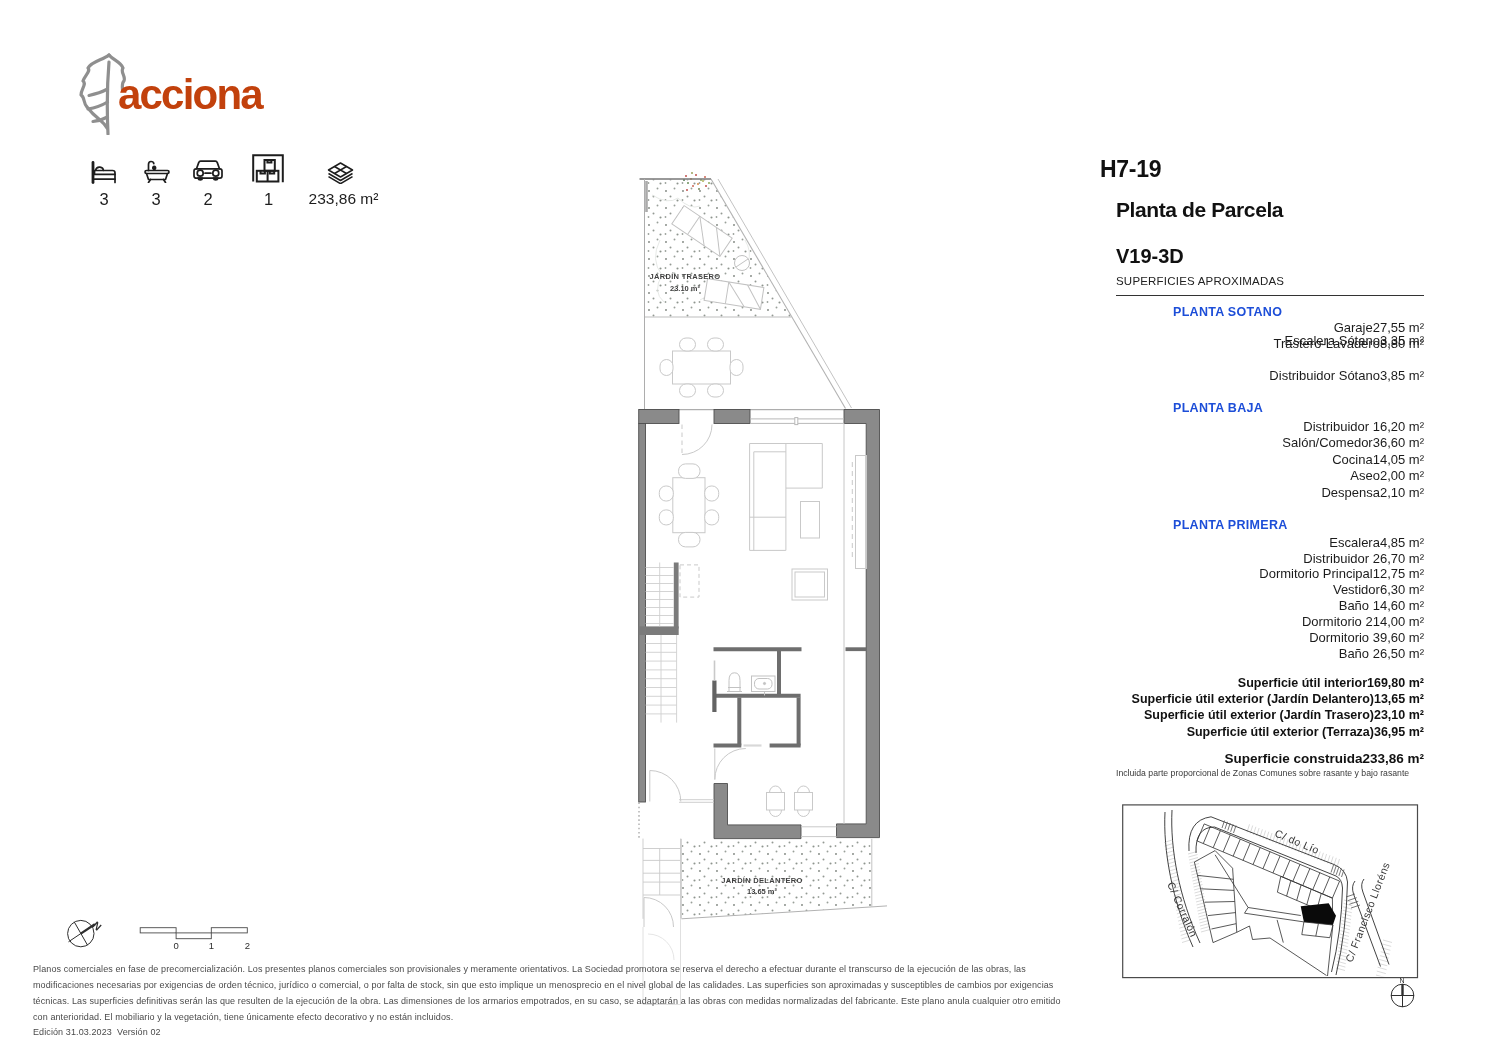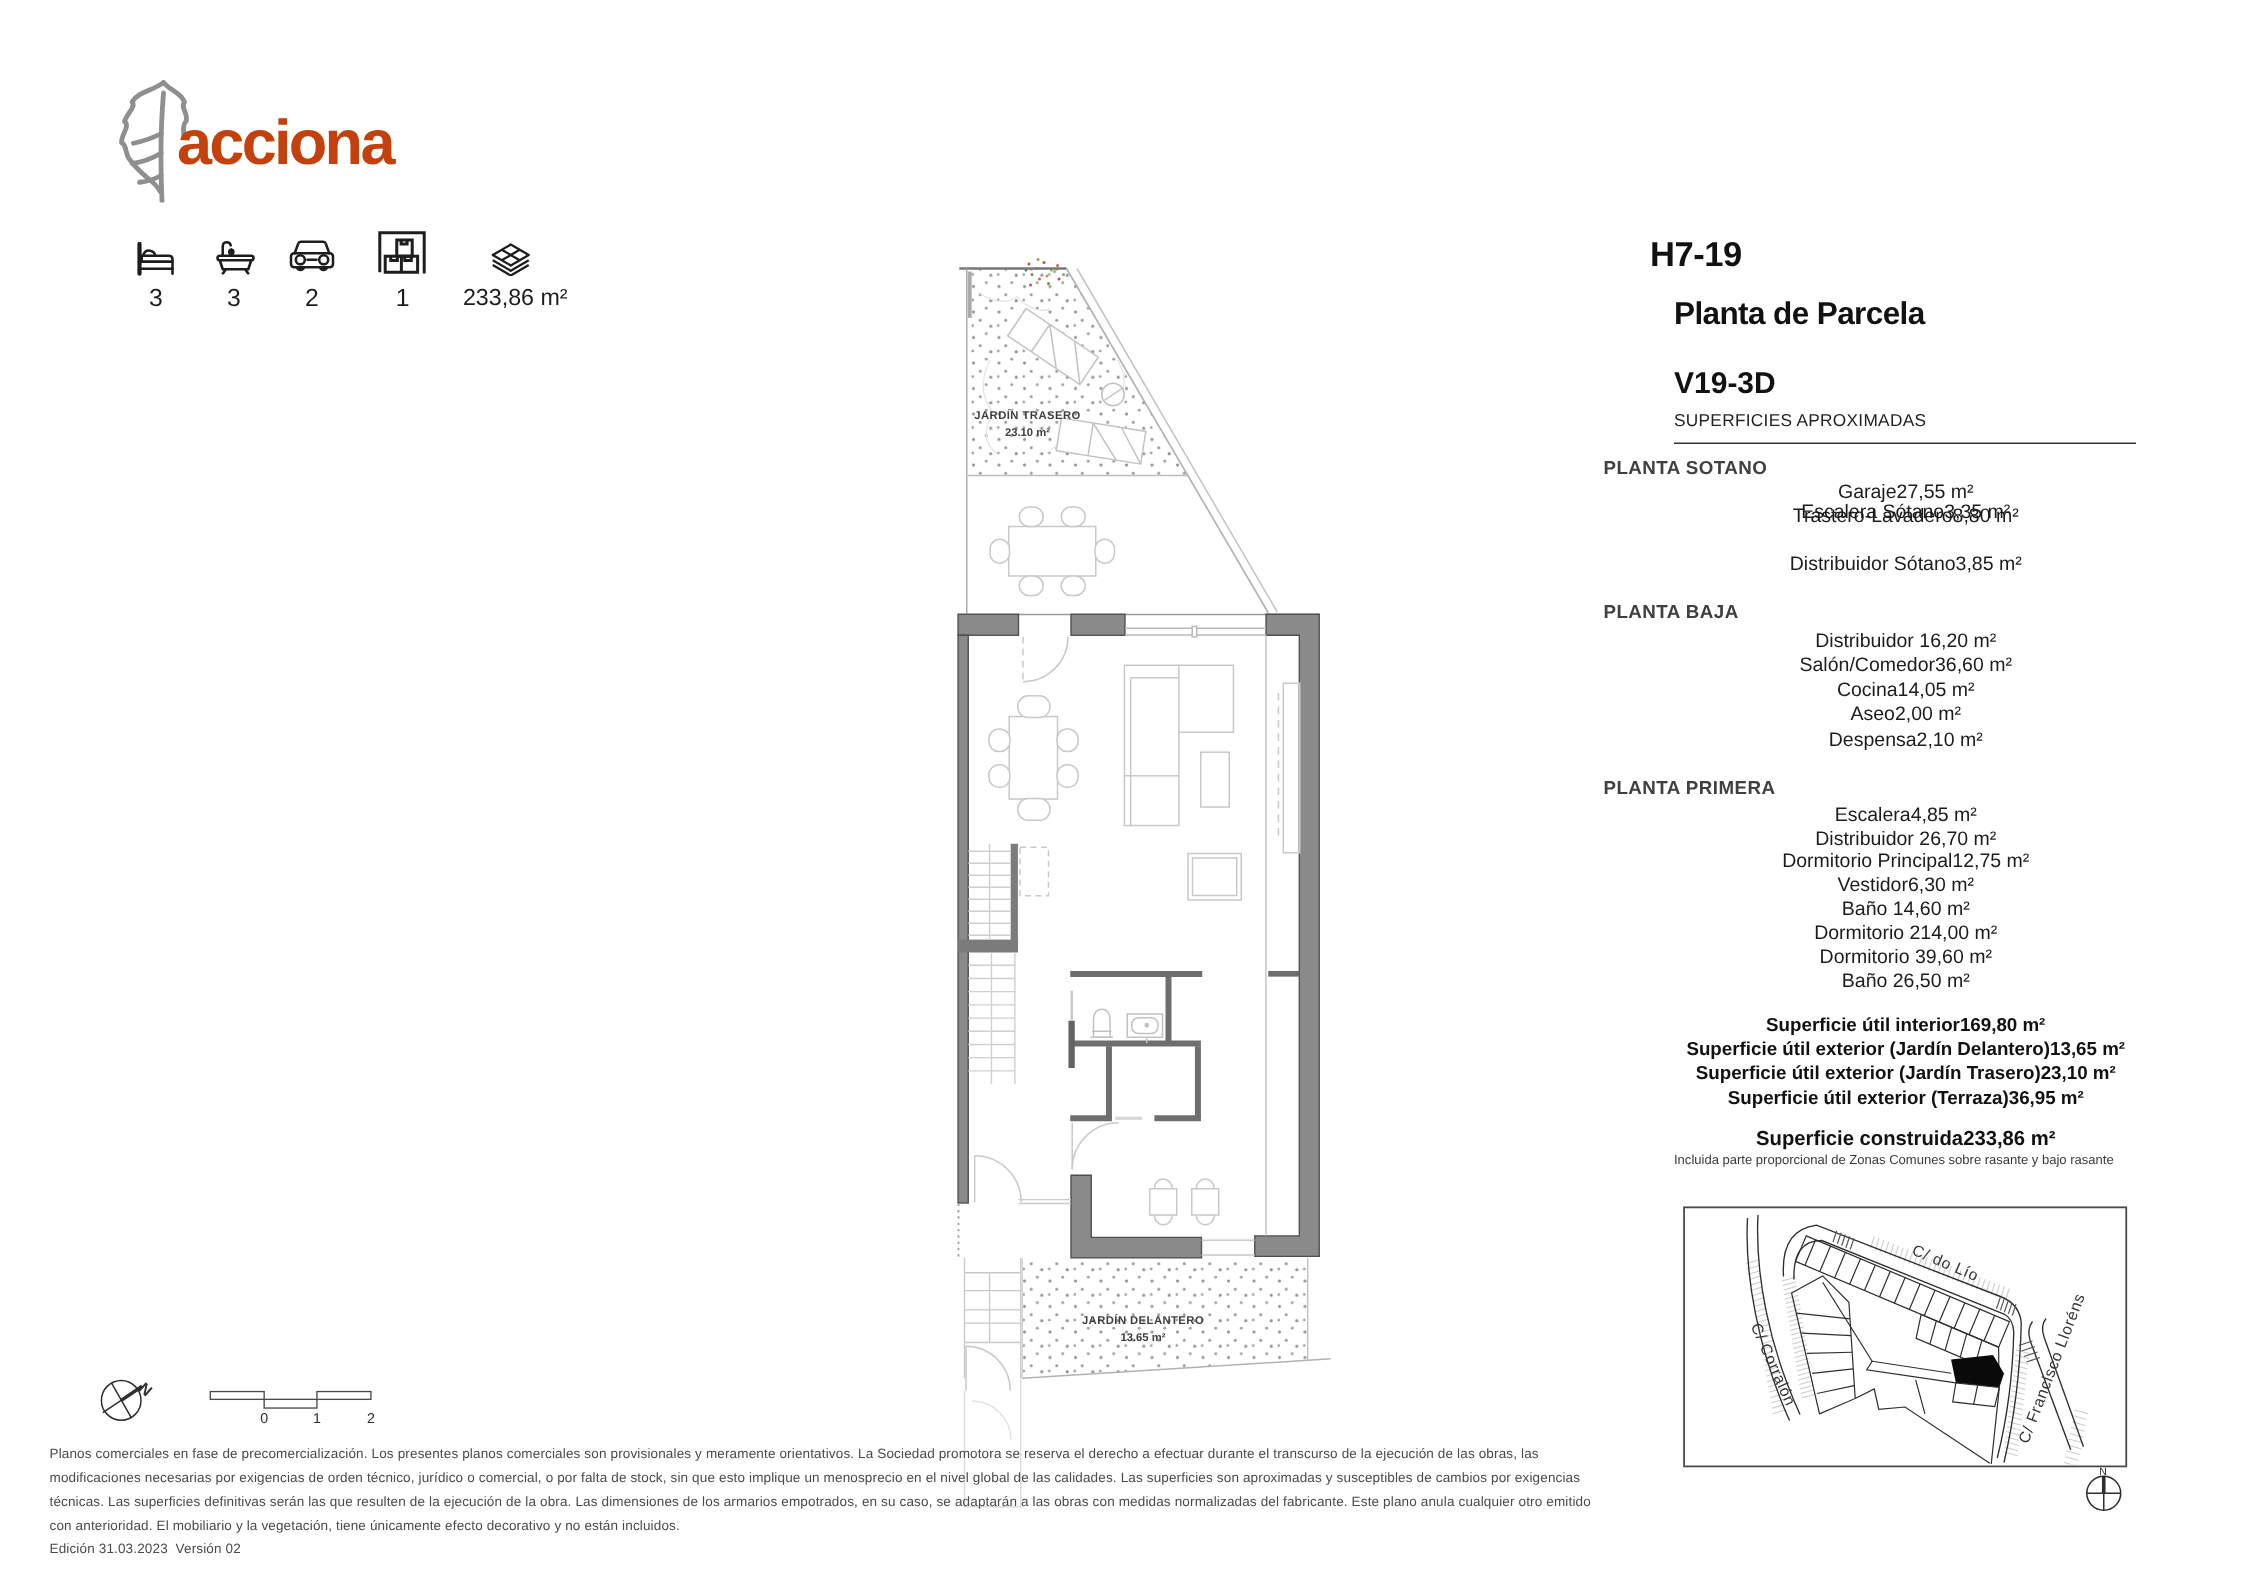--- a/index.html
+++ b/index.html
@@ -1,19 +1,19 @@
 <!DOCTYPE html>
 <html><head><meta charset="utf-8">
 <style>
 html,body{margin:0;padding:0}
 body{width:1500px;height:1060px;background:#fff;font-family:"Liberation Sans",sans-serif;position:relative;overflow:hidden}
 .abs{position:absolute}
-.row{position:absolute;left:1117px;width:307px;display:flex;justify-content:center;font-size:13px;color:#1c1c1c;white-space:nowrap}
+.row{position:absolute;left:1117px;width:307px;display:flex;justify-content:flex-end;font-size:13px;color:#1c1c1c;white-space:nowrap}
 .row.b{font-weight:bold;font-size:12.5px;color:#111}
-.hdr{position:absolute;left:1069px;font-weight:bold;font-size:12.5px;color:#404040;letter-spacing:.3px}
+.hdr{position:absolute;left:1173px;font-weight:bold;font-size:12.5px;color:#1d4ed8;letter-spacing:.3px}
 .disc{position:absolute;left:33px;font-size:9px;color:#4a4a4a;white-space:nowrap;letter-spacing:.1px}
 </style></head>
 <body>
 
 <svg class="abs" style="left:78px;top:53px" width="56" height="82" viewBox="0 0 56 82">
 <g fill="none" stroke="#8f8f8f" stroke-width="3.2" stroke-linecap="round" stroke-linejoin="round">
 <path d="M31,2 C25,7 14,8 10,15 C13,18 7,22 5,28 C9,31 3,36 3,42 C7,44 5,50 9,54 C12,58 17,63 22,67 C25,69.5 27.5,72 29,75"></path>
 <path d="M31,2 C35,7 43,9 45,15 C42,19 48,23 46,28 C43.5,30 44.5,34 44.5,37"></path>
 <path d="M30,81 C29,60 29,33 31,9"></path>
 <path d="M29.5,36 C23,39.5 18,41 11,42.5"></path>

